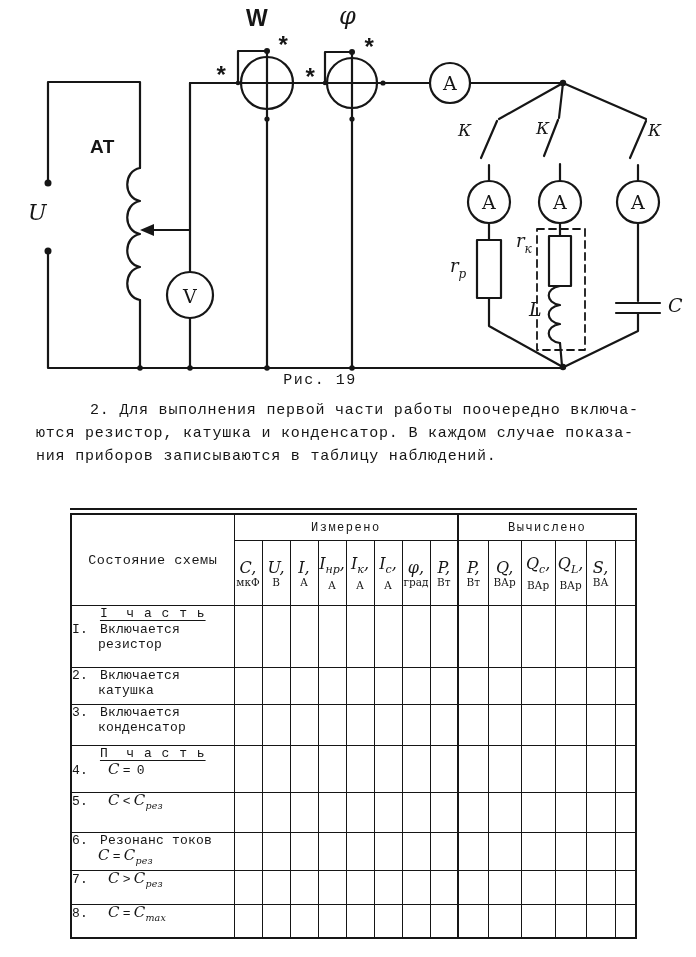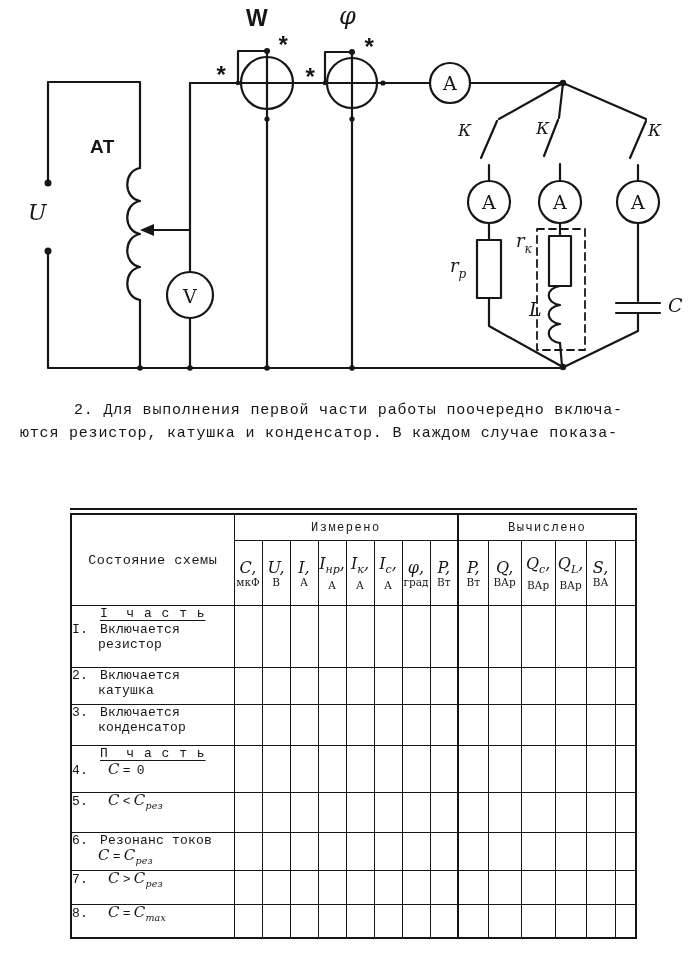--- a/index.html
+++ b/index.html
@@ -4,21 +4,21 @@
 <style>
   html,body{margin:0;padding:0;background:#e8e8e8;}
   .page{
     position:relative;width:696px;height:957px;background:#ffffff;
     font-family:"Liberation Mono","DejaVu Sans Mono",monospace;color:#161616;
     overflow:hidden;margin:0 auto;
   }
   .fig{position:absolute;top:0;left:0;}
   .caption{position:absolute;top:372px;left:130px;width:380px;text-align:center;
     font-size:15px;letter-spacing:1.5px;}
-  .para{position:absolute;top:399px;left:20px;width:630px;font-size:15px;
+  .para{position:absolute;top:399px;left:36px;width:630px;font-size:15px;
     line-height:23px;letter-spacing:0.8px;white-space:nowrap;}
   .para .indent{padding-left:54px;}
   .tbl-title{position:absolute;top:474px;left:416px;font-size:15px;letter-spacing:3px;white-space:pre;}
   .table-wrap{position:absolute;top:508px;left:70px;width:567px;
     border-top:2px solid #161616;padding-top:3px;}
   table.obs{border-collapse:collapse;table-layout:fixed;width:563px;
     border:2px solid #161616;}
   table.obs th,table.obs td{border:1.5px solid #161616;padding:0;font-weight:normal;}
   th.ghead{font-size:12px;letter-spacing:1.5px;height:25px;}
   th.shead{height:64px;text-align:center;vertical-align:middle;border-bottom:3px solid #161616;}
@@ -137,24 +137,26 @@
       <text x="516" y="247" font-family="DejaVu Serif,serif" font-style="italic" font-size="18"><tspan>r</tspan><tspan dy="6" font-size="12">к</tspan></text>
       <text x="529" y="316" font-family="DejaVu Serif,serif" font-style="italic" font-size="19">L</text>
       <text x="668" y="312" font-family="DejaVu Serif,serif" font-style="italic" font-size="19">C</text>
       <text x="214" y="84" font-size="24" font-weight="bold">*</text>
       <text x="276" y="54" font-size="24" font-weight="bold">*</text>
       <text x="303" y="86" font-size="24" font-weight="bold">*</text>
       <text x="362" y="56" font-size="24" font-weight="bold">*</text>
     </g>
   </svg>
 
+  <div class="caption">Рис. 19</div>
 
   <div class="para">
     <div class="indent">2. Для выполнения первой части работы поочередно включа-</div>
     <div>ются резистор, катушка и конденсатор. В каждом случае показа-</div>
+    <div>ния приборов записываются в таблицу наблюдений.</div>
   </div>
 
 
   <div class="table-wrap">
     <table class="obs" id="obs-table">
         <colgroup>
           <col style="width: 163px;">
           <col style="width: 28px;">
           <col style="width: 28px;">
           <col style="width: 28px;">

